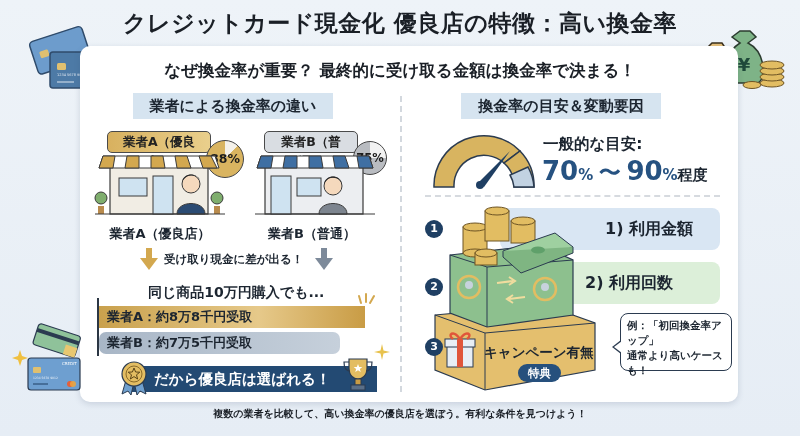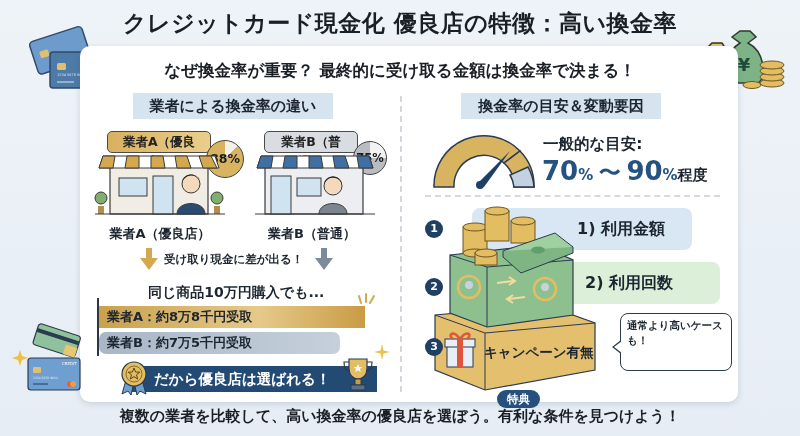--- a/index.html
+++ b/index.html
@@ -119,21 +119,21 @@
   }
 
   .campaign-text { position: absolute; font-size: 13.5px; font-weight: bold; color: #1c2530; }
   .tokuten {
     position: absolute; height: 18px; line-height: 18px; padding: 0 10px; border-radius: 9px;
     background: #26507d; color: #fff; font-size: 11.5px; font-weight: bold;
   }
 
   .footer {
     position: absolute; left: 0; right: 0; top: 407px; text-align: center;
-    font-size: 15px; font-weight: bold; color: #1a1f26;
+    font-size: 10px; font-weight: bold; color: #1a1f26;
   }
   svg { position: absolute; overflow: visible; }
 </style>
 </head>
 <body>
 
 <div class="title">クレジットカード現金化 優良店の特徴：高い換金率</div>
 
 <svg style="left:28px;top:22px;" width="80" height="70" viewBox="0 0 80 70">
   <g transform="rotate(-18 30 30)">
@@ -267,21 +267,21 @@
 
 <div class="gauge-label" style="left:543px;top:134px;">一般的な目安:</div>
 <div class="gauge-value" style="left:542px;top:156px;">
   <span class="big">70</span><span class="small">%</span>
   <span class="big" style="font-size:22px;">〜</span>
   <span class="big">90</span><span class="small">%</span><span class="suffix">程度</span>
 </div>
 
 <div class="divider-h"></div>
 
-<div class="factor f1" style="left:472px;top:208px;width:220px;">1) 利用金額</div>
+<div class="factor f1" style="left:500px;top:208px;width:220px;">1) 利用金額</div>
 <div class="factor f2" style="left:555px;top:262px;width:165px;padding-left:30px;">2) 利用回数</div>
 
 <svg style="left:425px;top:205px;" width="185" height="190" viewBox="0 0 185 190">
 
   <path d="M10 110 L120 100 L170 118 L170 165 L60 185 L10 165 Z" fill="#e4bf6e" stroke="#2b3b50" stroke-width="1.2"></path>
   <path d="M10 110 L60 128 L170 118" fill="none" stroke="#2b3b50" stroke-width="1"></path>
   <path d="M60 128 L60 185" stroke="#2b3b50" stroke-width="1"></path>
 
   <path d="M25 50 L115 40 L148 55 L148 110 L62 122 L25 108 Z" fill="#8dc08e" stroke="#2b3b50" stroke-width="1.2"></path>
   <path d="M25 50 L62 62 L148 55" fill="none" stroke="#2b3b50" stroke-width="1"></path>
@@ -313,23 +313,24 @@
   <rect x="20" y="134" width="30" height="8" fill="#e8eef5" stroke="#2b3b50" stroke-width="1"></rect>
   <rect x="32" y="134" width="6" height="28" fill="#e0553a"></rect>
   <path d="M35 134 C28 124 22 130 28 134 M35 134 C42 124 48 130 42 134" stroke="#e0553a" stroke-width="2.5" fill="none"></path>
 </svg>
 
 <div class="num-badge" style="left:425px;top:220px;">1</div>
 <div class="num-badge" style="left:425px;top:278px;">2</div>
 <div class="num-badge" style="left:425px;top:338px;">3</div>
 
 <div class="campaign-text" style="left:484px;top:344px;">キャンペーン有無</div>
-<div class="tokuten" style="left:497px;top:364px;margin-top:26px;">特典</div>
+<div class="tokuten" style="left:518px;top:364px;">特典</div>
 
 <div class="callout">
+  <div>例：「初回換金率アップ」</div>
   <div>通常より高いケースも！</div>
 </div>
 
 <svg style="left:12px;top:322px;" width="70" height="70" viewBox="0 0 70 70">
   <g transform="rotate(18 40 20)">
     <rect x="22" y="6" width="44" height="22" rx="3" fill="#8fc29a" stroke="#2b3b50" stroke-width="1.2"></rect>
     <rect x="22" y="11" width="44" height="4" fill="#2b3b50"></rect>
     <rect x="54" y="18" width="12" height="10" fill="#e8c770"></rect>
   </g>
   <path d="M8 28 L10 34 L16 36 L10 38 L8 44 L6 38 L0 36 L6 34 Z" fill="#f0c040"></path>

